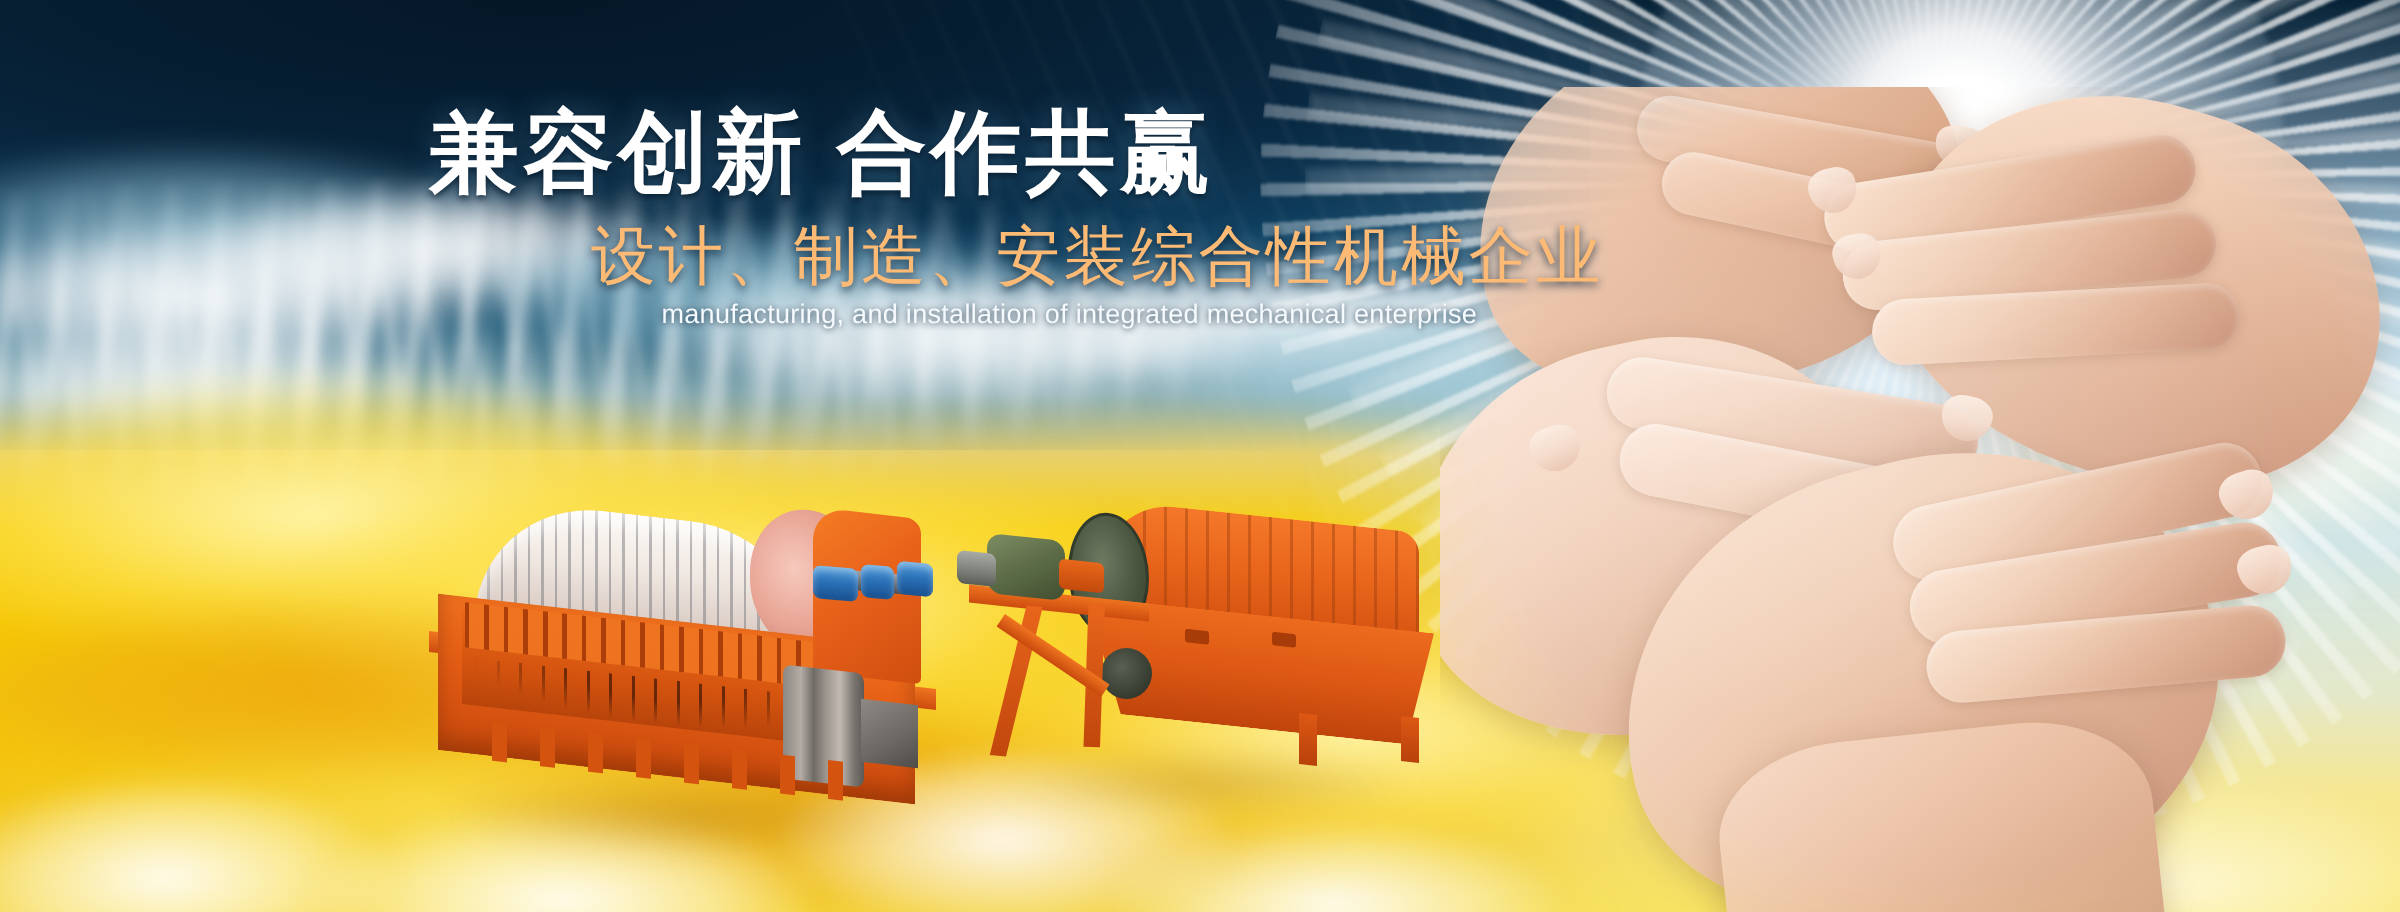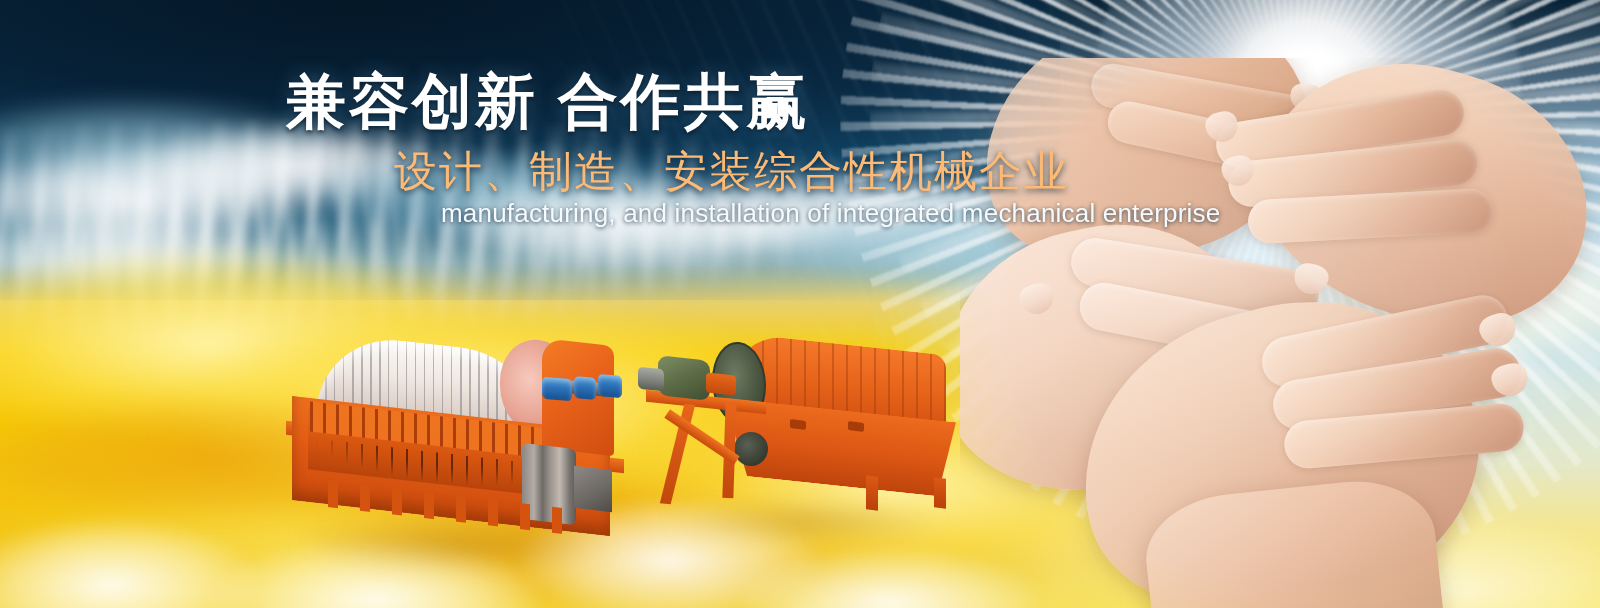--- a/index.html
+++ b/index.html
@@ -148,21 +148,21 @@
   }
 
   .subhead{
     position:absolute;left:394px;top:150px;
     font-size:43px;line-height:1;font-weight:400;color:#fdba74;
     letter-spacing:2px;white-space:nowrap;
     text-shadow:0 2px 6px rgba(0,24,44,.8),0 0 16px rgba(130,195,235,.3);
   }
   .subhead-en{
     position:absolute;left:441px;top:200px;
-    font-size:26px;line-height:1;color:#f4fafe;font-weight:400;
+    font-size:18px;line-height:1;color:#f4fafe;font-weight:400;
     white-space:nowrap;letter-spacing:.2px;
     text-shadow:0 1px 4px rgba(0,24,44,.8);
   }
 
   
   .machine{position:absolute;}
   .mshadow{
     position:absolute;border-radius:50%;
     background:radial-gradient(ellipse at 50% 50%,rgba(150,90,10,.3) 0%,rgba(170,110,20,0) 70%);
     filter:blur(10px);

